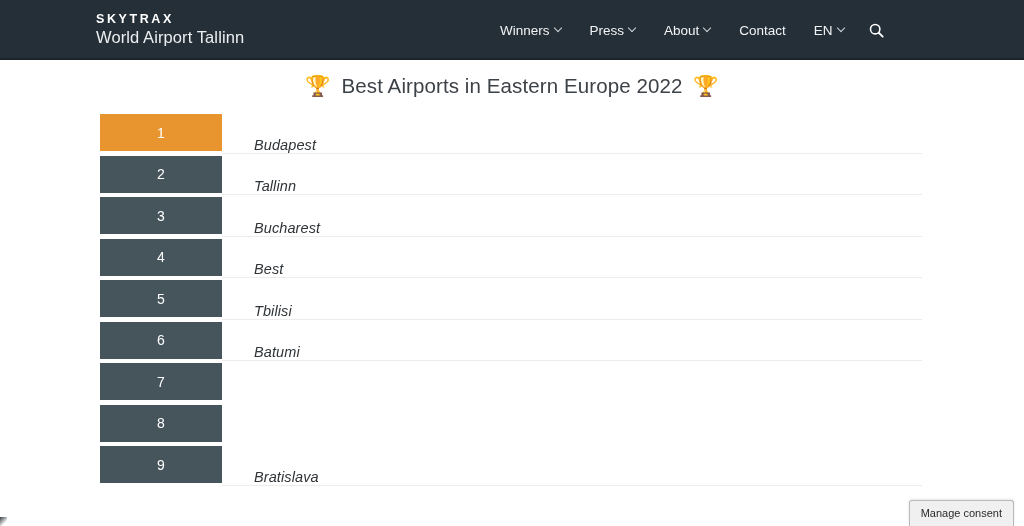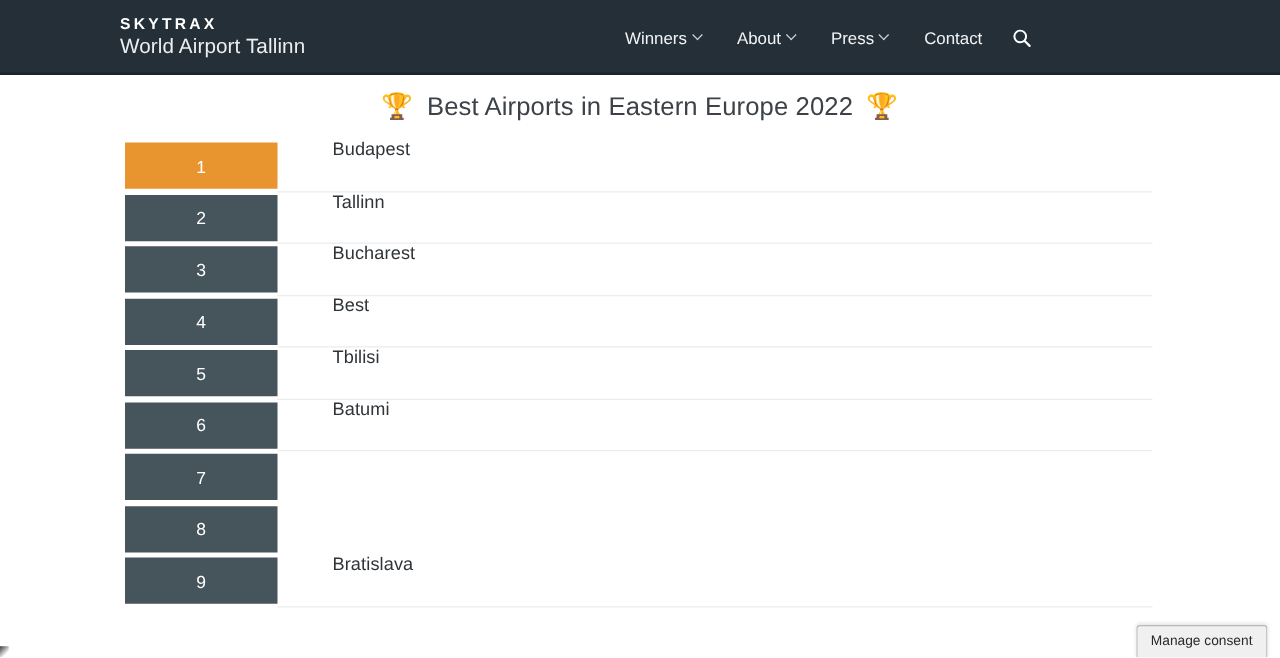--- a/index.html
+++ b/index.html
@@ -143,23 +143,24 @@
     font-size: 14px;
     font-weight: 400;
     background: #46555c;
   }
 
   .rank-badge.is-first { background: #e8952f; }
 
   .rank-name-cell {
     flex: 1 1 auto;
     display: flex;
-    align-items: flex-start;
-    padding-left: 44px;
+    align-items: flex-end;
+    padding-left: 32px;
     border-bottom: 1px solid #ececec;
+    font-style: italic;
   }
 
   .rank-name {
     font-size: 14.5px;
     color: #2f3438;
     letter-spacing: 0.1px;
   }
 
   
   .consent-widget {
@@ -210,34 +211,38 @@
   </a>
 
   <nav class="main-nav">
 
     <div class="nav-item">
       <span>Winners</span>
       <span class="chev"></span>
     </div>
 
     <div class="nav-item">
+      <span>Press</span>
+      <span class="chev"></span>
+    </div>
+
+    <div class="nav-item">
       <span>About</span>
       <span class="chev"></span>
     </div>
 
-    <div class="nav-item">
-      <span>Press</span>
+
+    <div class="nav-item">
+      <span>Contact</span>
+    </div>
+
+    <div class="nav-item">
+      <span>EN</span>
       <span class="chev"></span>
     </div>
-
-
-    <div class="nav-item">
-      <span>Contact</span>
-    </div>
-
 
     <div class="search-btn">
       <svg width="15" height="15" viewBox="0 0 16 16">
         <circle cx="6.6" cy="6.6" r="5.0" fill="none" stroke="#ffffff" stroke-width="1.7"></circle>
         <line x1="10.4" y1="10.4" x2="14.6" y2="14.6" stroke="#ffffff" stroke-width="1.9" stroke-linecap="round"></line>
       </svg>
     </div>
 
   </nav>
 </header>

